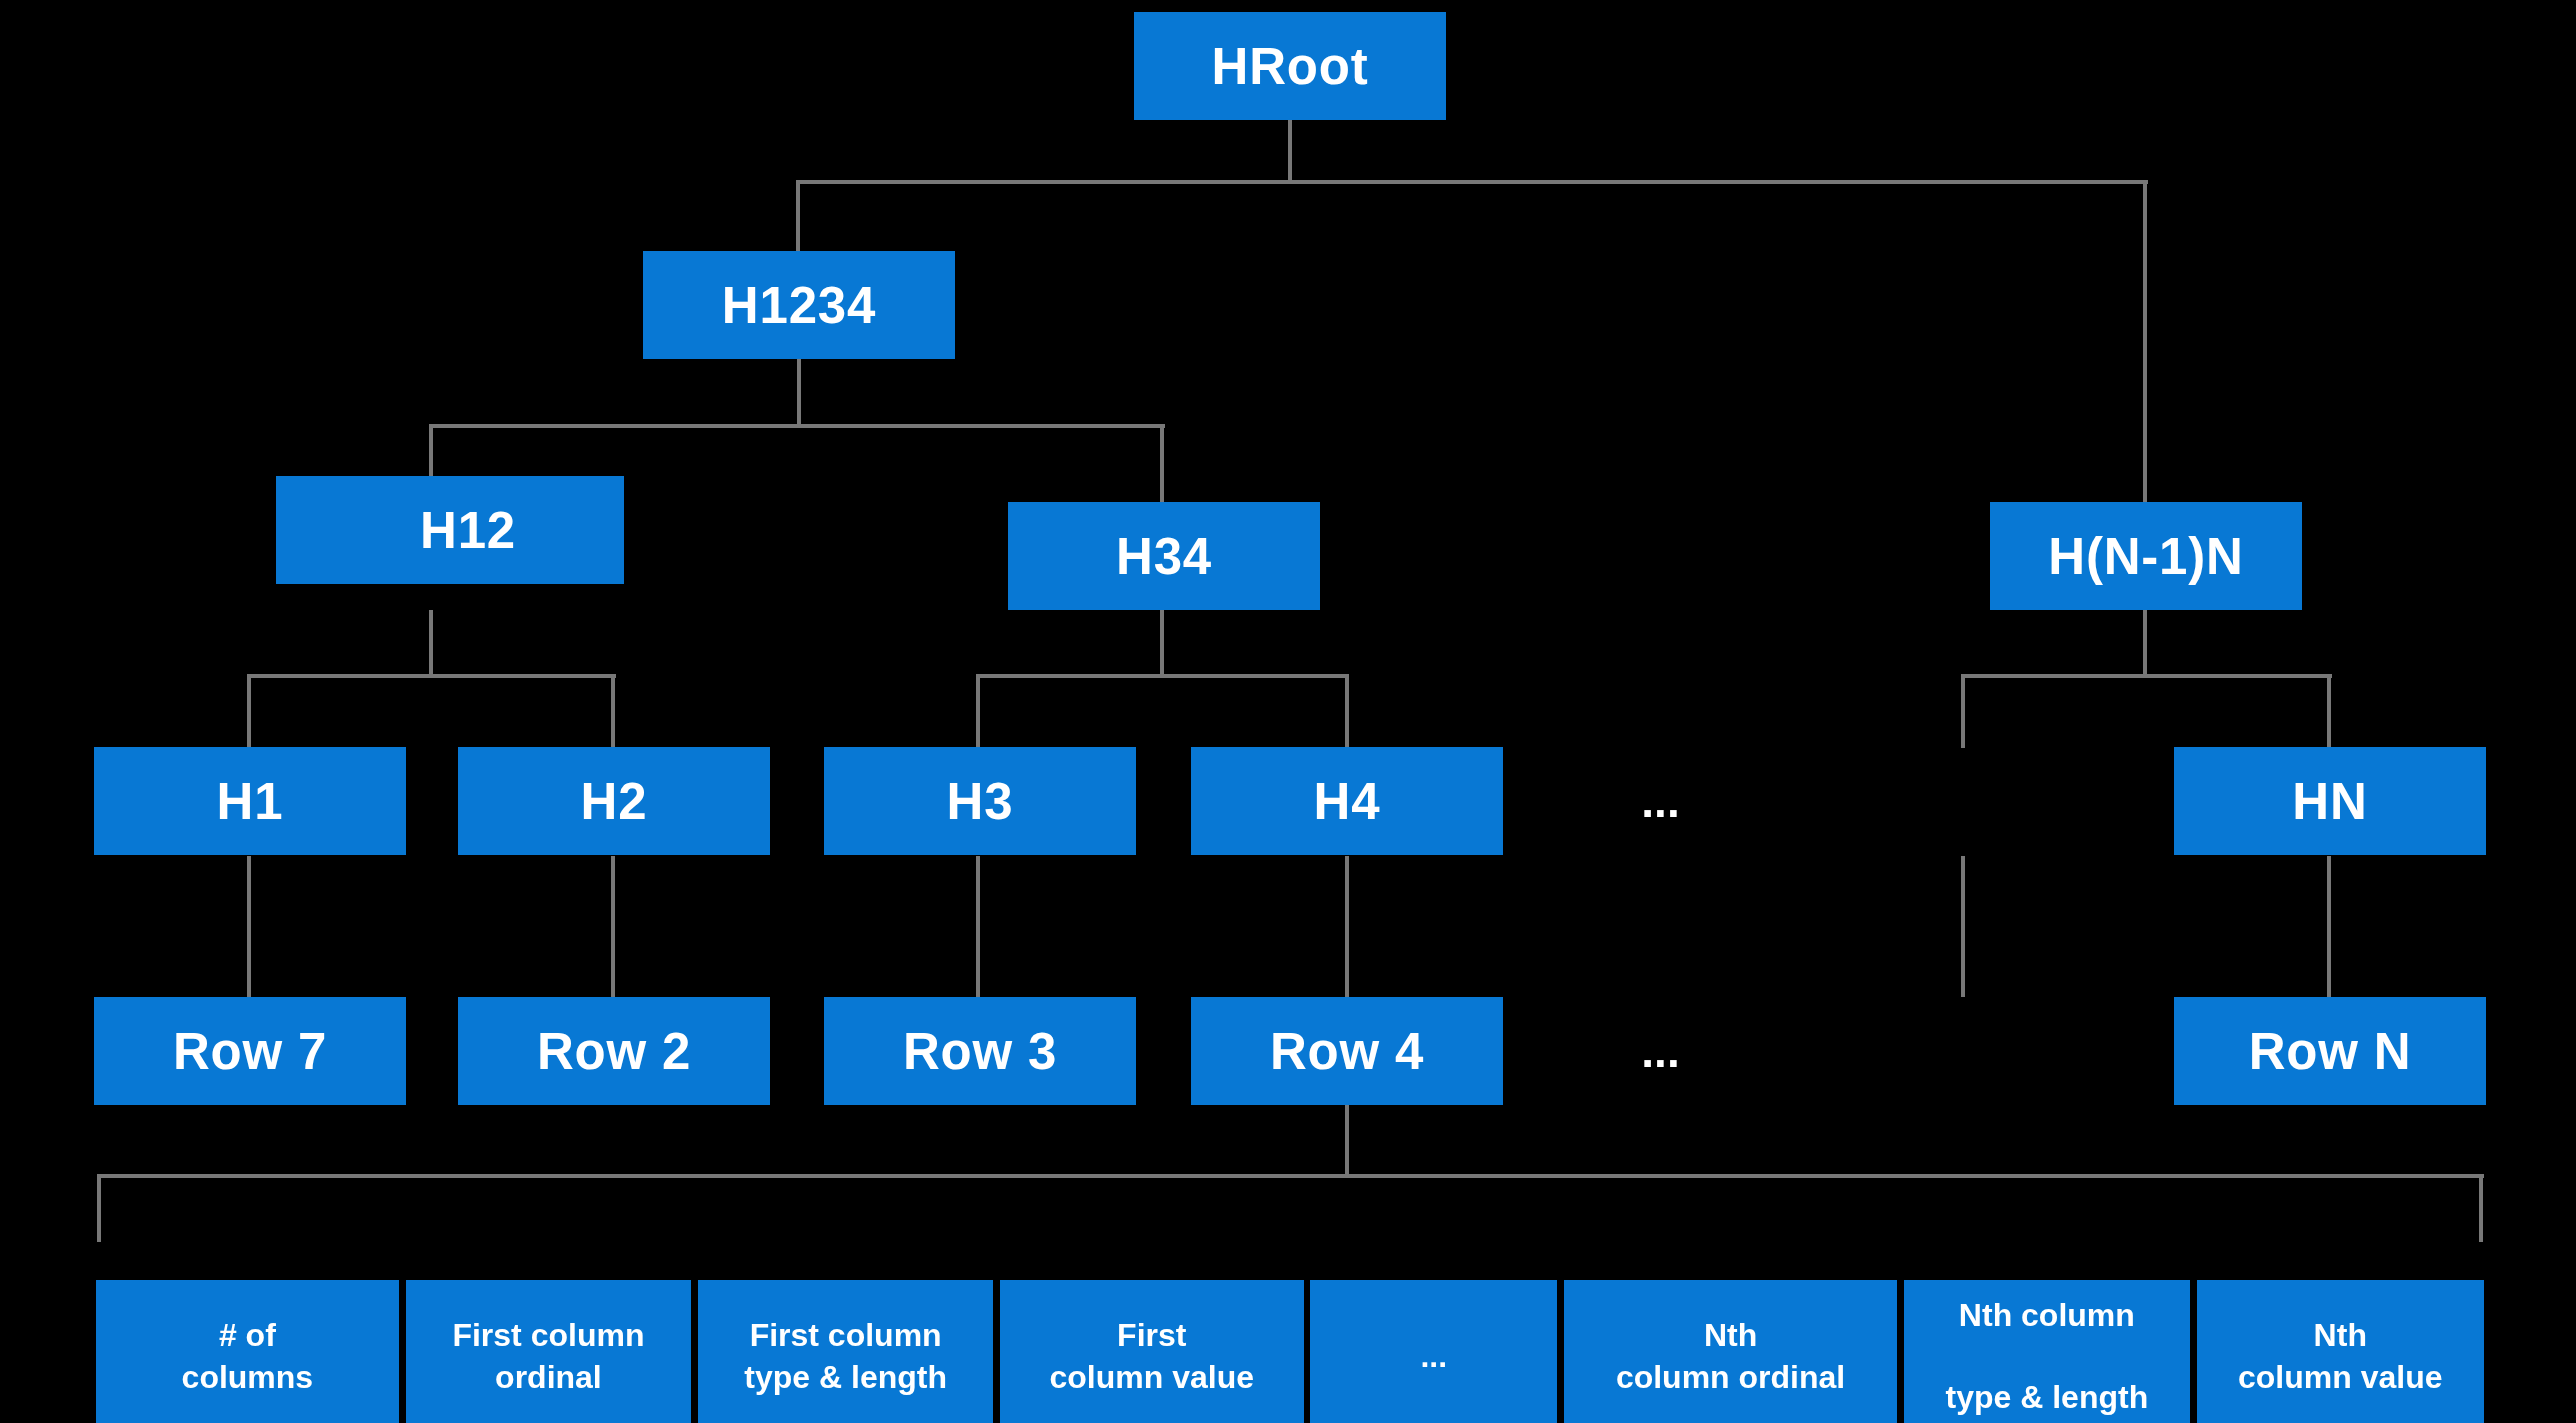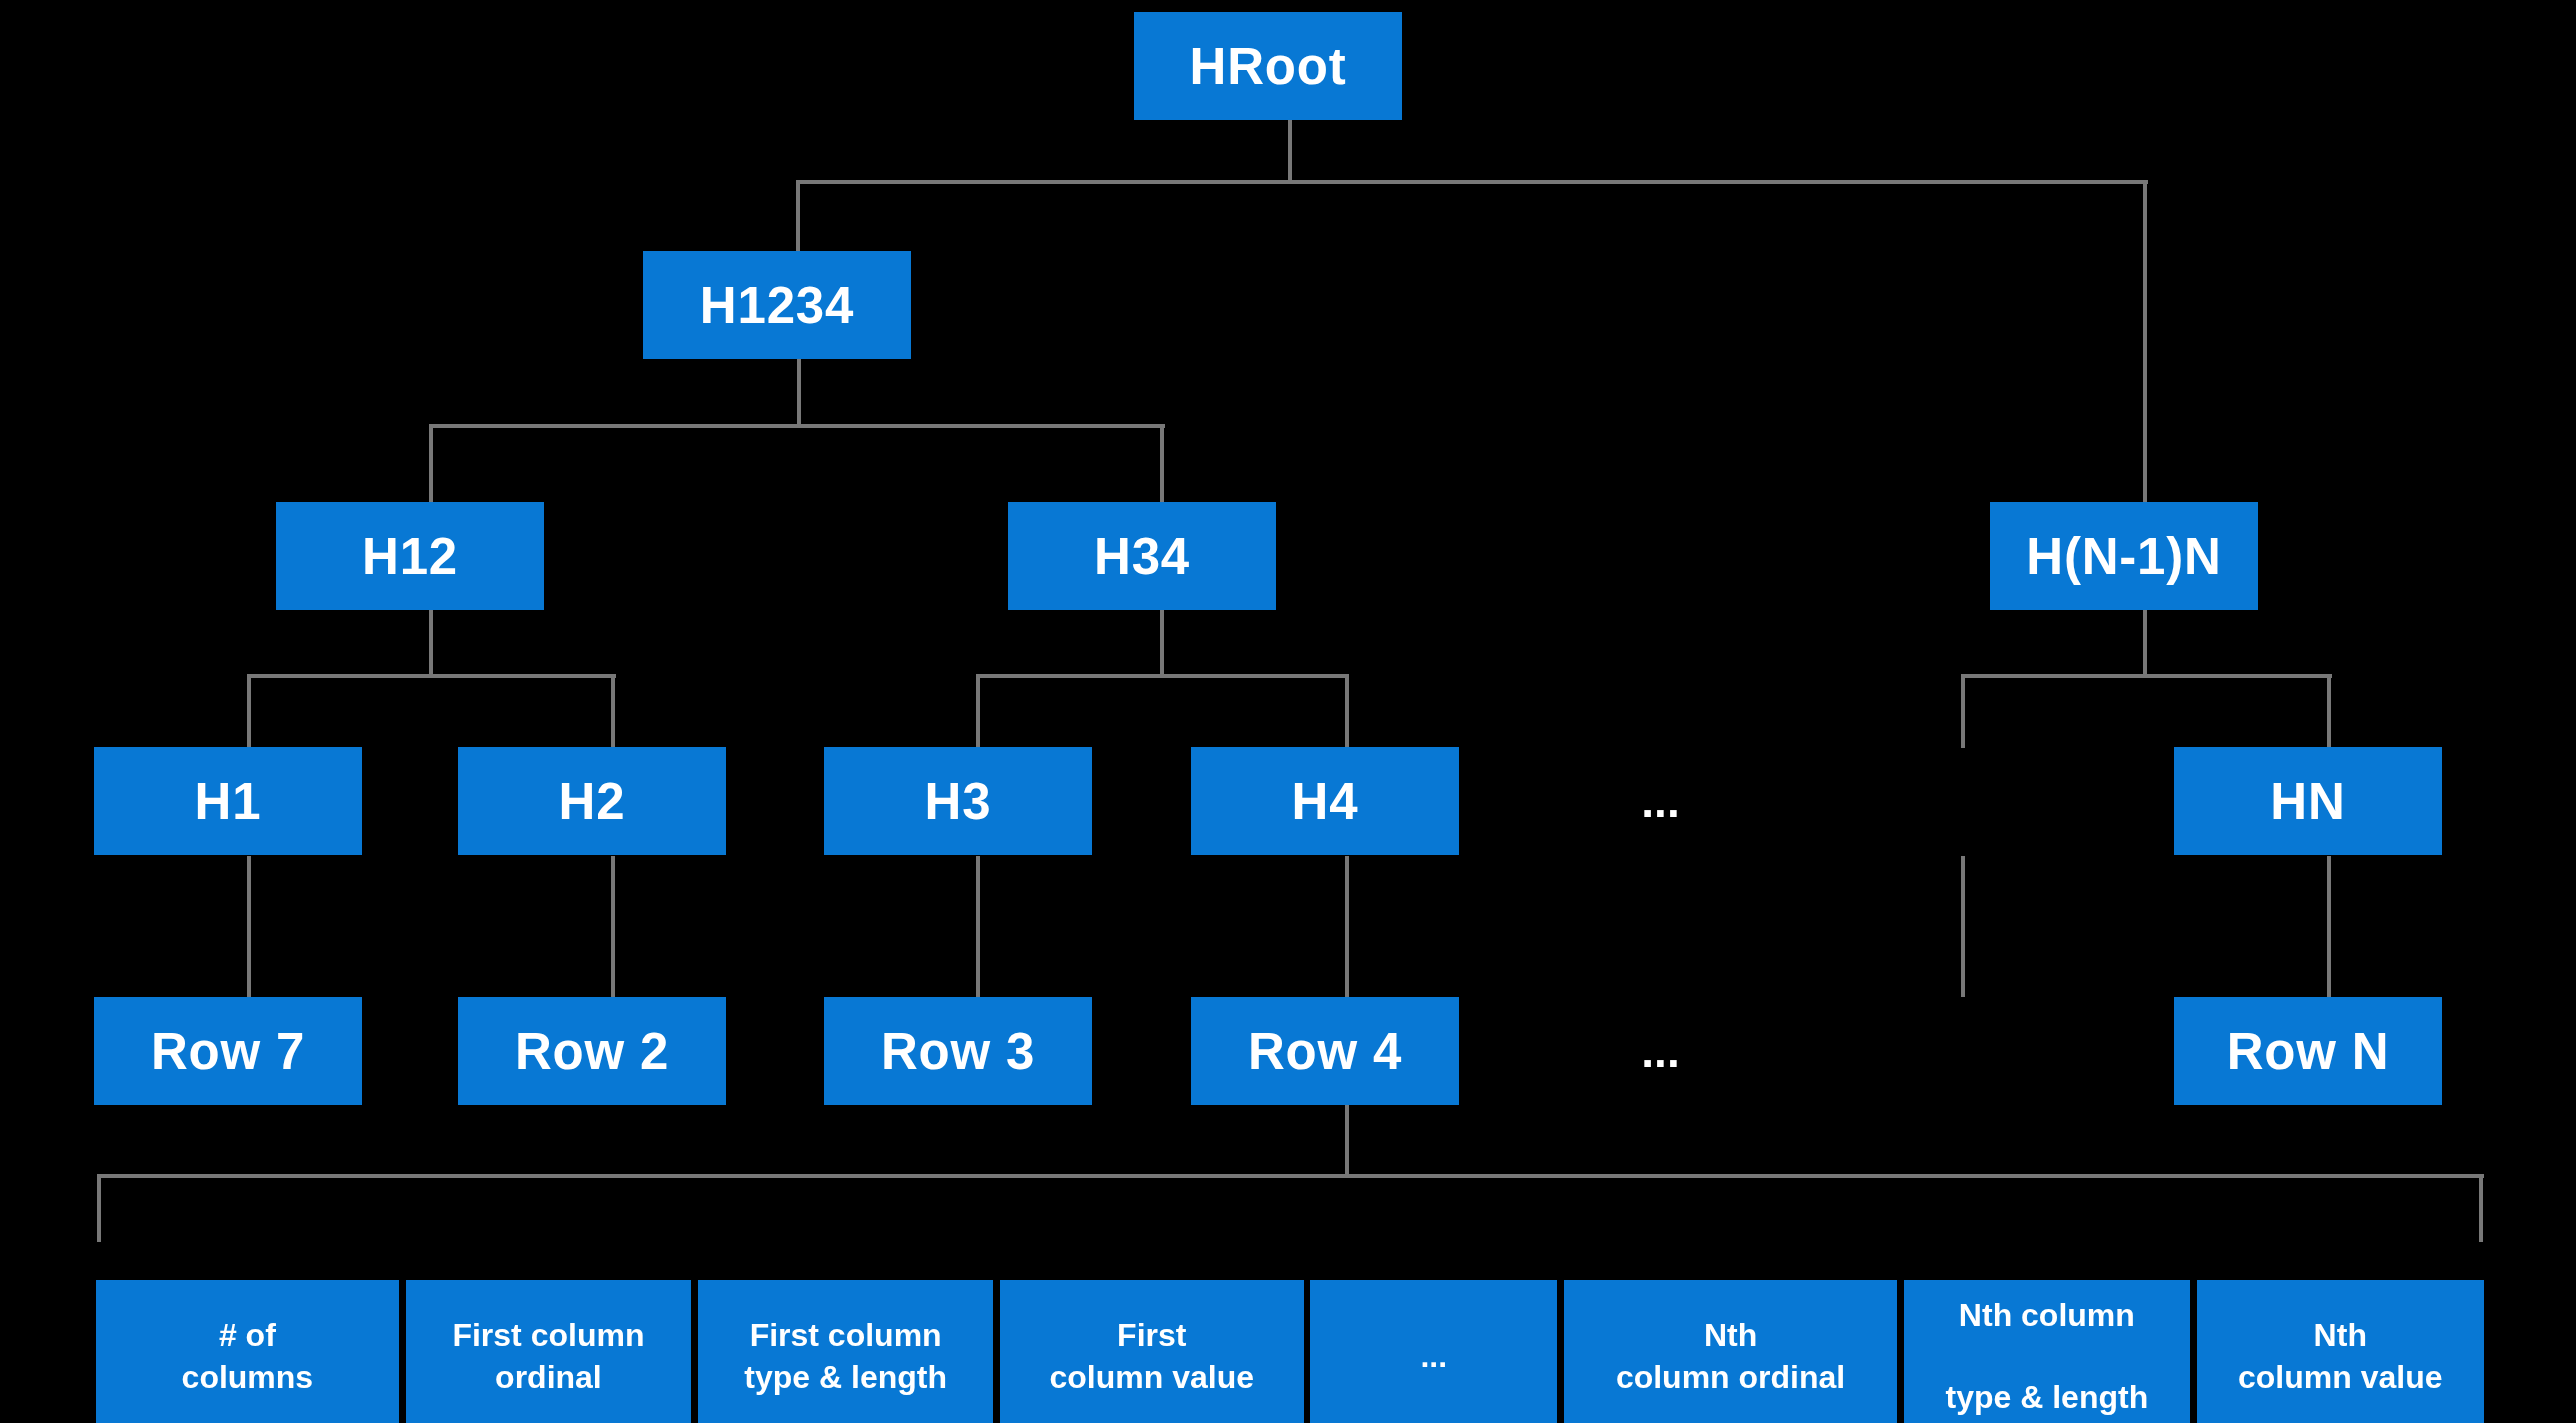--- a/index.html
+++ b/index.html
@@ -5,21 +5,21 @@
   html,body{margin:0;padding:0;background:#000;}
   #stage{
     position:relative;
     width:2576px;height:1424px;
     background:#000;
     overflow:hidden;
     font-family:"Liberation Sans", sans-serif;
   }
   .node{
     position:absolute;
-    width:268px;height:108px;
+    width:312px;height:108px;
     background:#0878D4;
     color:#fff;
     display:flex;align-items:center;justify-content:center;
     font-size:51px;font-weight:bold;
     letter-spacing:0.8px;
     white-space:nowrap;
   }
   .dots{
     position:absolute;
     width:169px;height:108px;
@@ -85,21 +85,21 @@
   <div class="ln v" style="left:2327px;top:856px;height:141px;"></div>
 
   <div class="ln v" style="left:1345px;top:1105px;height:73px;"></div>
   <div class="ln h" style="left:97px;top:1174px;width:2387px;"></div>
   <div class="ln v" style="left:97px;top:1174px;height:68px;"></div>
   <div class="ln v" style="left:2479px;top:1174px;height:68px;"></div>
 
   <div class="node" style="left:1134px;top:12px;">HRoot</div>
   <div class="node" style="left:643px;top:251px;">H1234</div>
 
-  <div class="node" style="left:276px;top:502px;">H12</div>
+  <div class="node" style="left:276px;top:476px;padding-left:36px;">H12</div>
   <div class="node" style="left:1008px;top:502px;">H34</div>
   <div class="node" style="left:1990px;top:502px;">H(N-1)N</div>
 
   <div class="node" style="left:94px;top:747px;">H1</div>
   <div class="node" style="left:458px;top:747px;">H2</div>
   <div class="node" style="left:824px;top:747px;">H3</div>
   <div class="node" style="left:1191px;top:747px;">H4</div>
   <div class="dots" style="left:1576px;top:747px;">...</div>
   <div class="node" style="left:2174px;top:747px;">HN</div>
 

